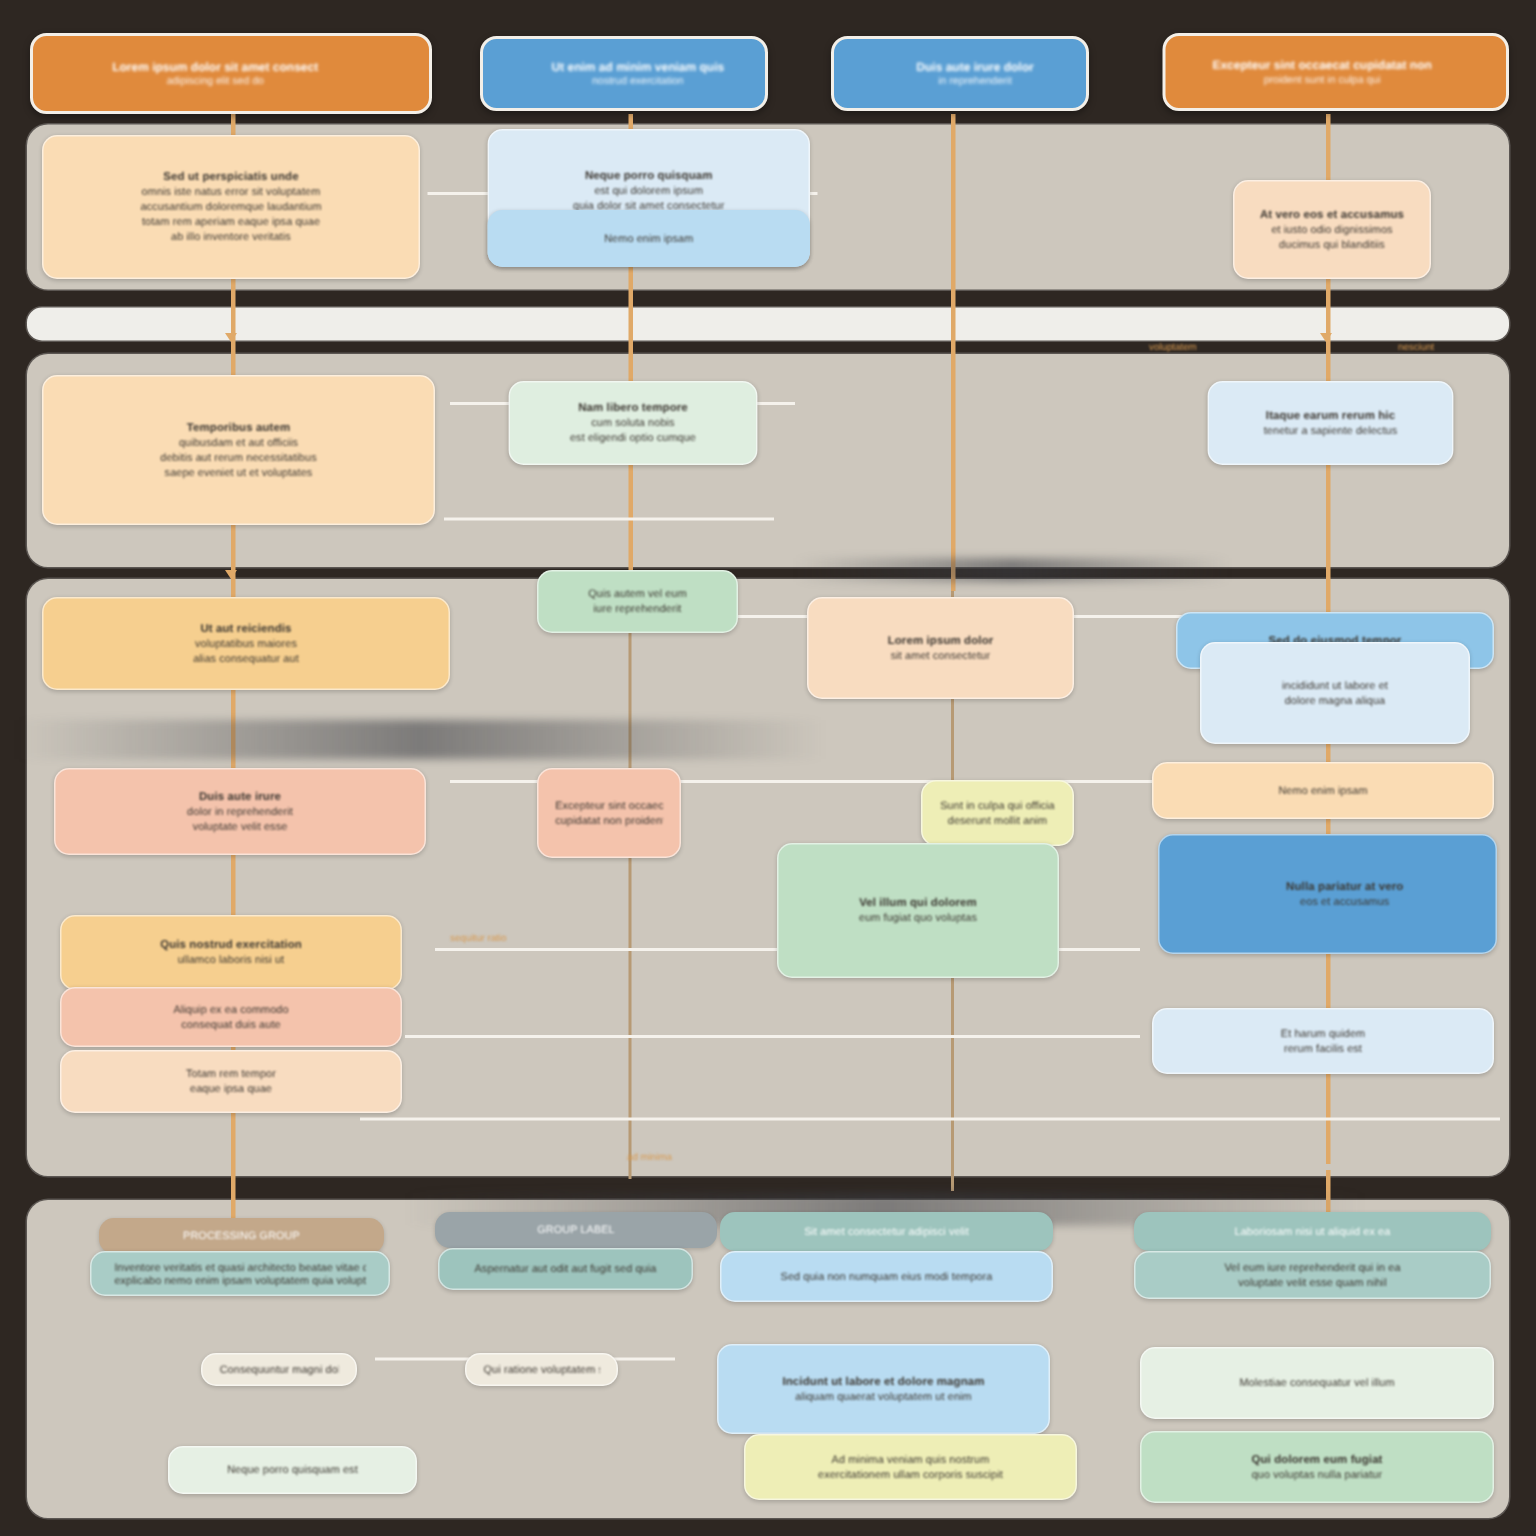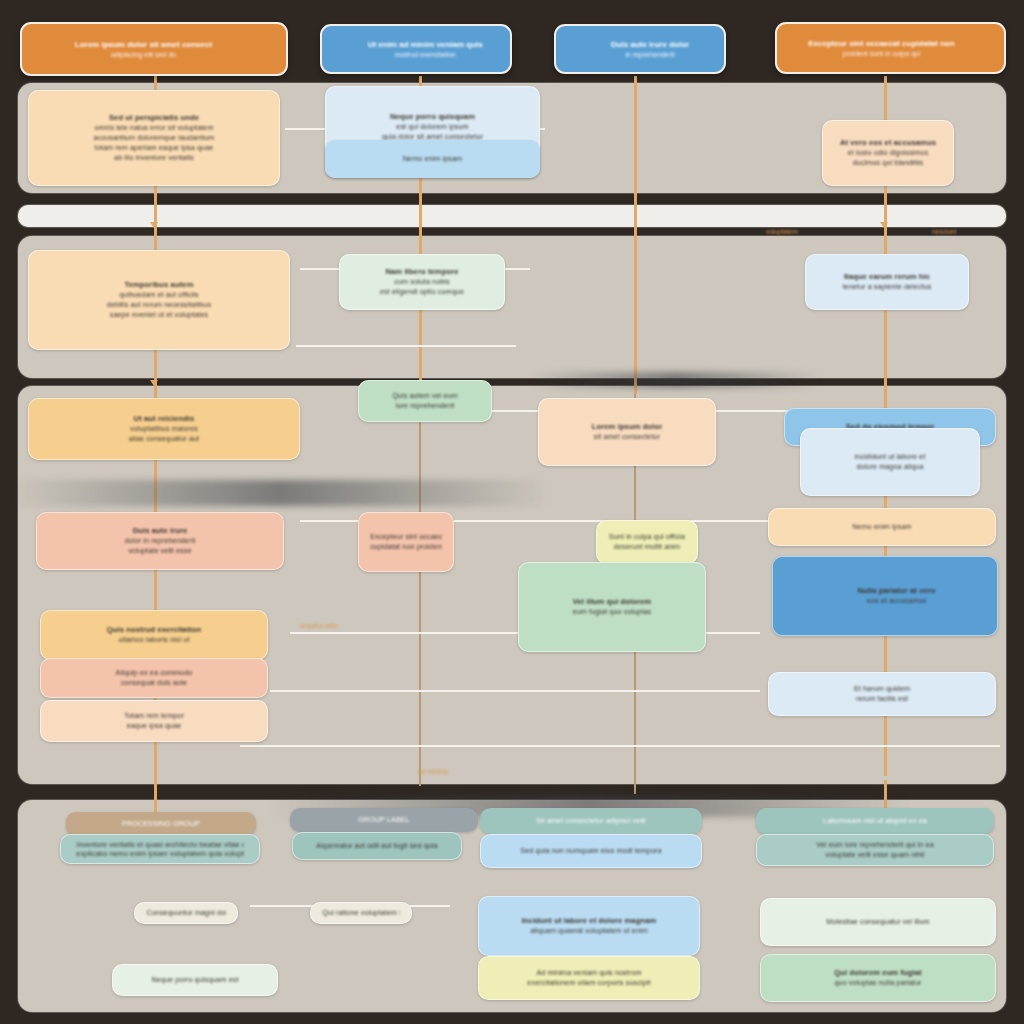--- a/index.html
+++ b/index.html
@@ -68,21 +68,21 @@
   .c-peachlt  { background: #fadcb4; }
   .c-peach    { background: #f8dcc0; }
   .c-salmon   { background: #f4c3ac; }
   .c-amber    { background: #f6cf8f; }
   .c-bluelt   { background: #b9dcf2; }
   .c-bluepale { background: #dbeaf5; }
   .c-bluemid  { background: #8ec5e8; }
   .c-greenlt  { background: #dfeee0; }
   .c-green    { background: #bfdfc4; }
   .c-greenpale{ background: #e6f0e4; }
-  .c-yellow   { background: #eeeeb6; }
+  .c-yellow   { background: #eeeeb6; margin-left: 18px; }
   .c-teal     { background: #a9ccc6; }
   .c-tealmid  { background: #9dc4bd; }
   .c-cream    { background: #efeade; }
   .c-tan      { background: #c3a88a; }
   .c-graybar  { background: #9aa4a8; }
 
   
   .conn {
     position: absolute;
     background: #e0a968;

